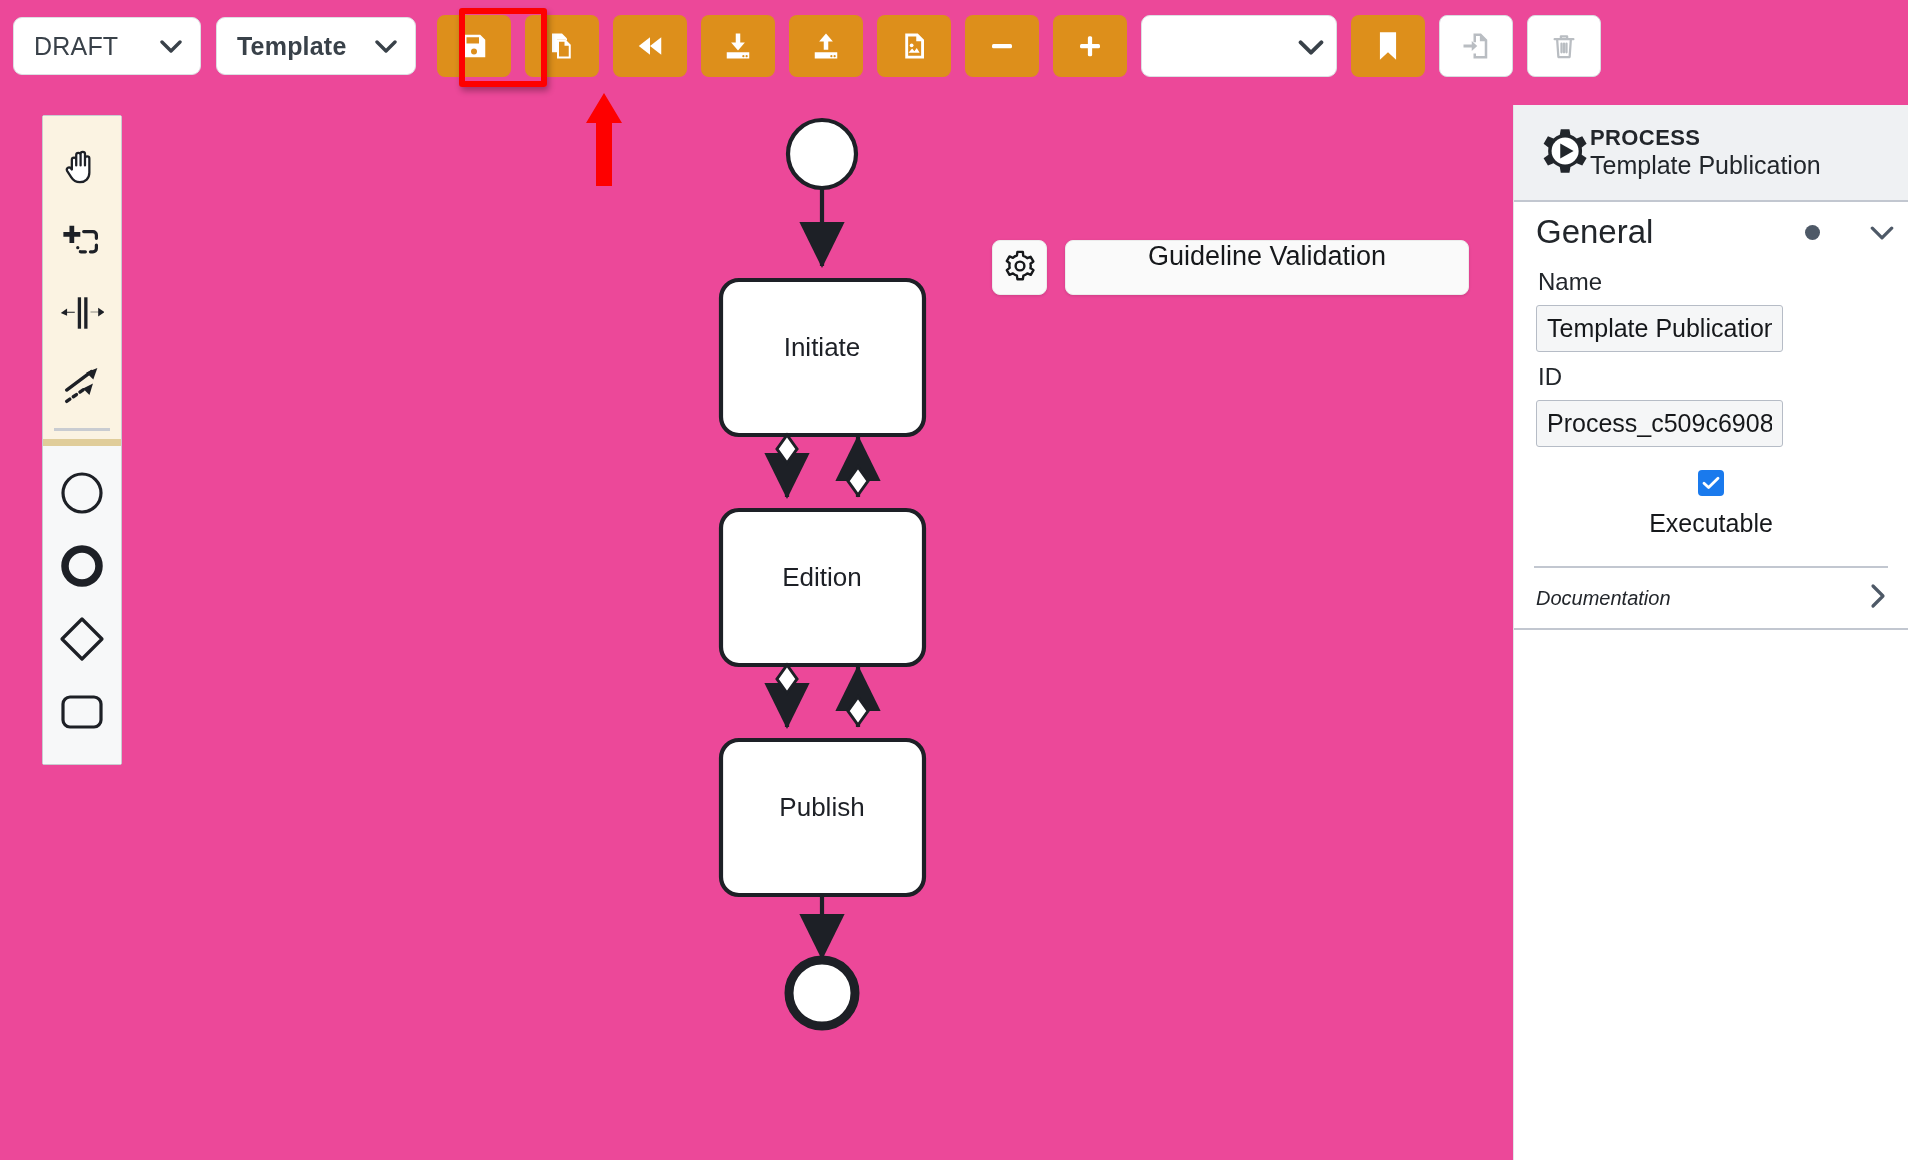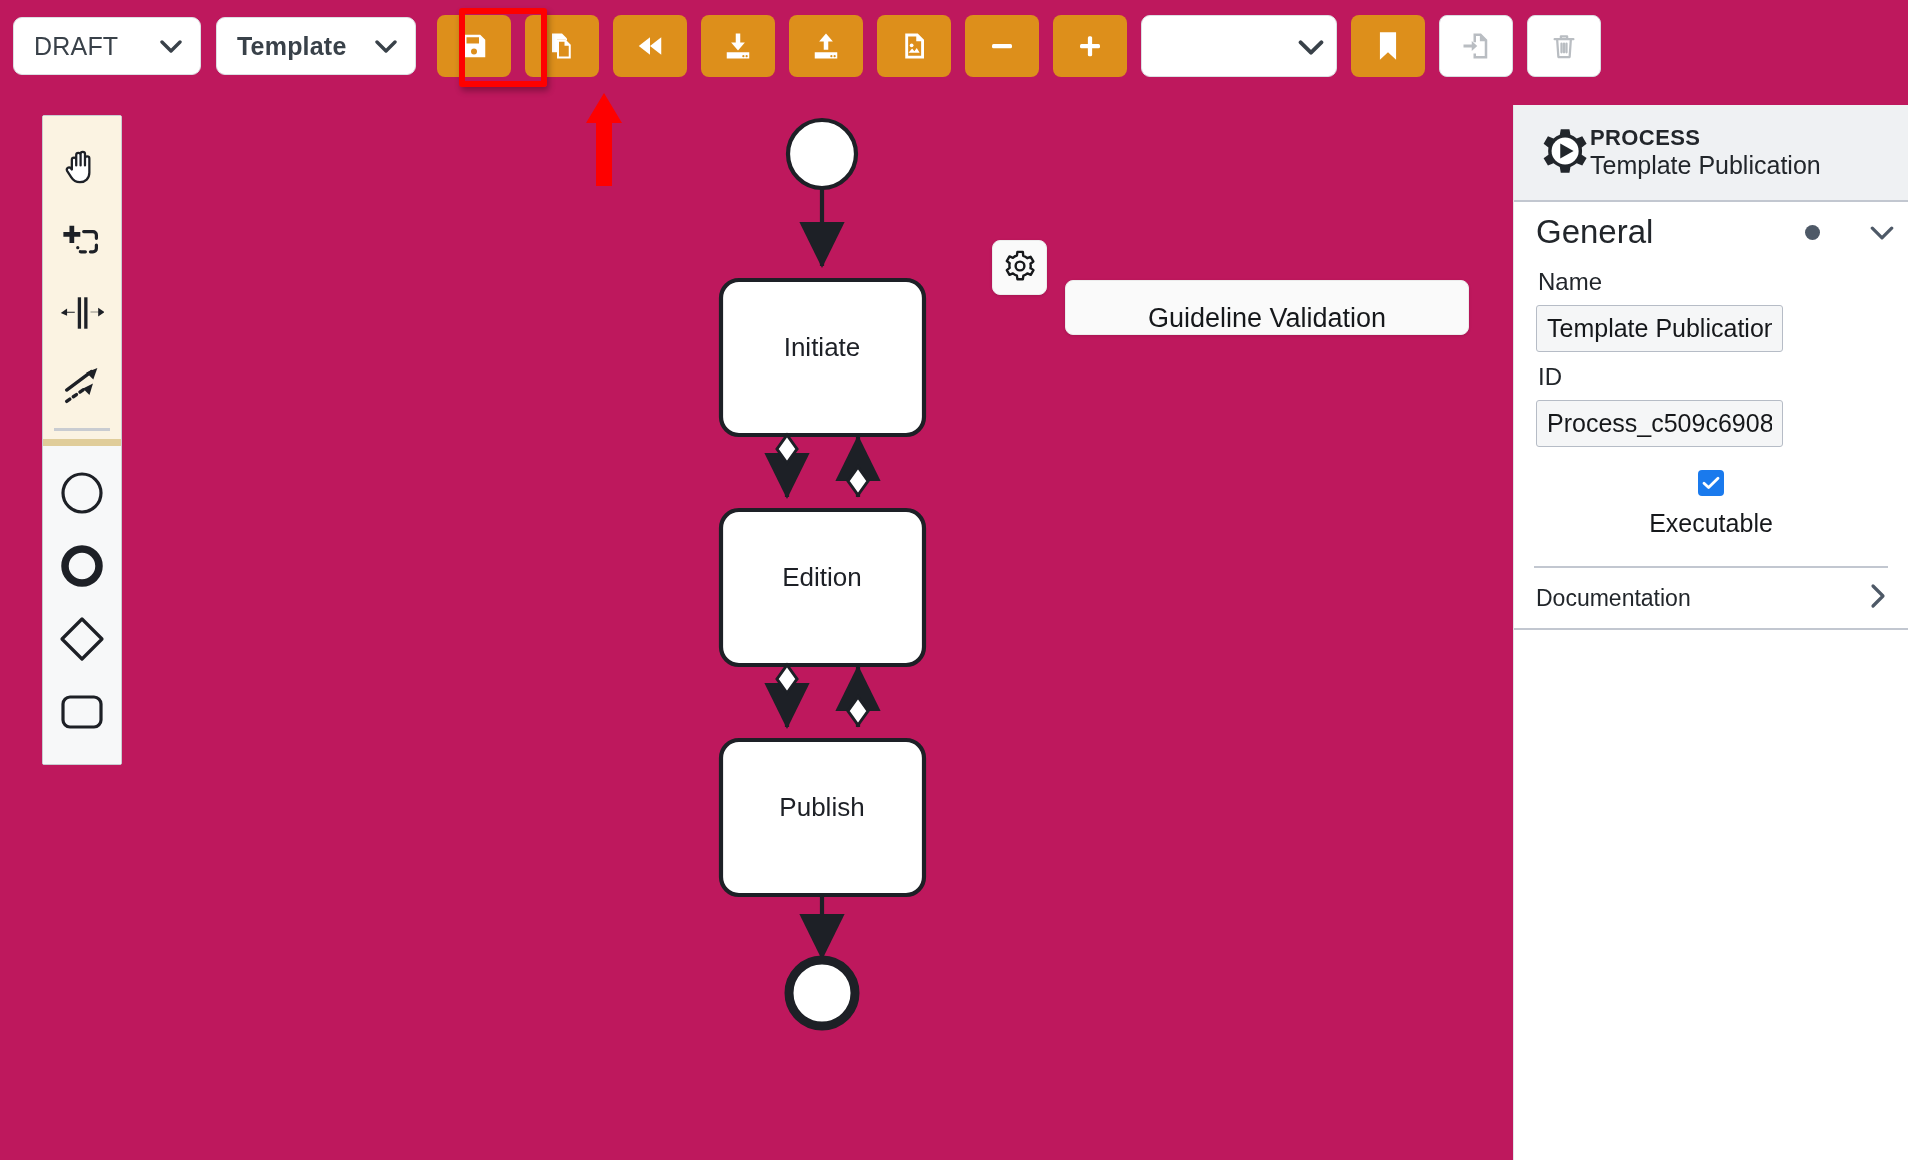--- a/index.html
+++ b/index.html
@@ -6,21 +6,21 @@
   html, body {
     margin: 0; padding: 0;
     width: 1908px; height: 1160px;
     background: #ffffff;
     font-family: "Liberation Sans", sans-serif;
     overflow: hidden;
   }
   #app {
     position: relative;
     width: 1908px; height: 1160px;
-    background: #be185d;
+    background: #ec4899;
   }
 
   
   #toolbar {
     position: absolute; left: 0; top: 0;
     width: 1908px; height: 92px;
     display: flex; align-items: center;
     padding-left: 13px;
     gap: 0;
   }
@@ -143,26 +143,25 @@
     box-shadow: 0 1px 3px rgba(0,0,0,.12);
     cursor: pointer;
   }
   #validation-pill {
     position: absolute;
     left: 1065px; top: 148px;
     width: 404px; height: 55px;
     background: #fafafa;
     border: 1px solid #ececec;
     border-radius: 8px;
-    display: flex; align-items: flex-end; justify-content: center;
+    display: flex; align-items: flex-start; justify-content: center;
     box-shadow: 0 1px 3px rgba(0,0,0,.12);
     font-size: 27px;
     color: #16181b;
     cursor: pointer;
-    margin-top: 40px;
   }
 
   
   #properties {
     position: absolute;
     right: 0; top: 105px;
     width: 395px;
     height: 1055px;
     background: #ffffff;
     border-left: 1px solid #e2e4e8;
@@ -230,21 +229,22 @@
   }
   .doc-row {
     display: flex; align-items: center;
     height: 62px;
     padding: 0 22px;
     border-bottom: 2px solid #c2c7d0;
     cursor: pointer;
   }
   .doc-row .doc-label {
     flex: 1;
-    font-size: 23px;
+    font-size: 20px;
+    font-style: italic;
     color: #22262b;
   }
 </style>
 </head>
 <body>
 
 <div id="app">
 
   <div id="toolbar">
 

